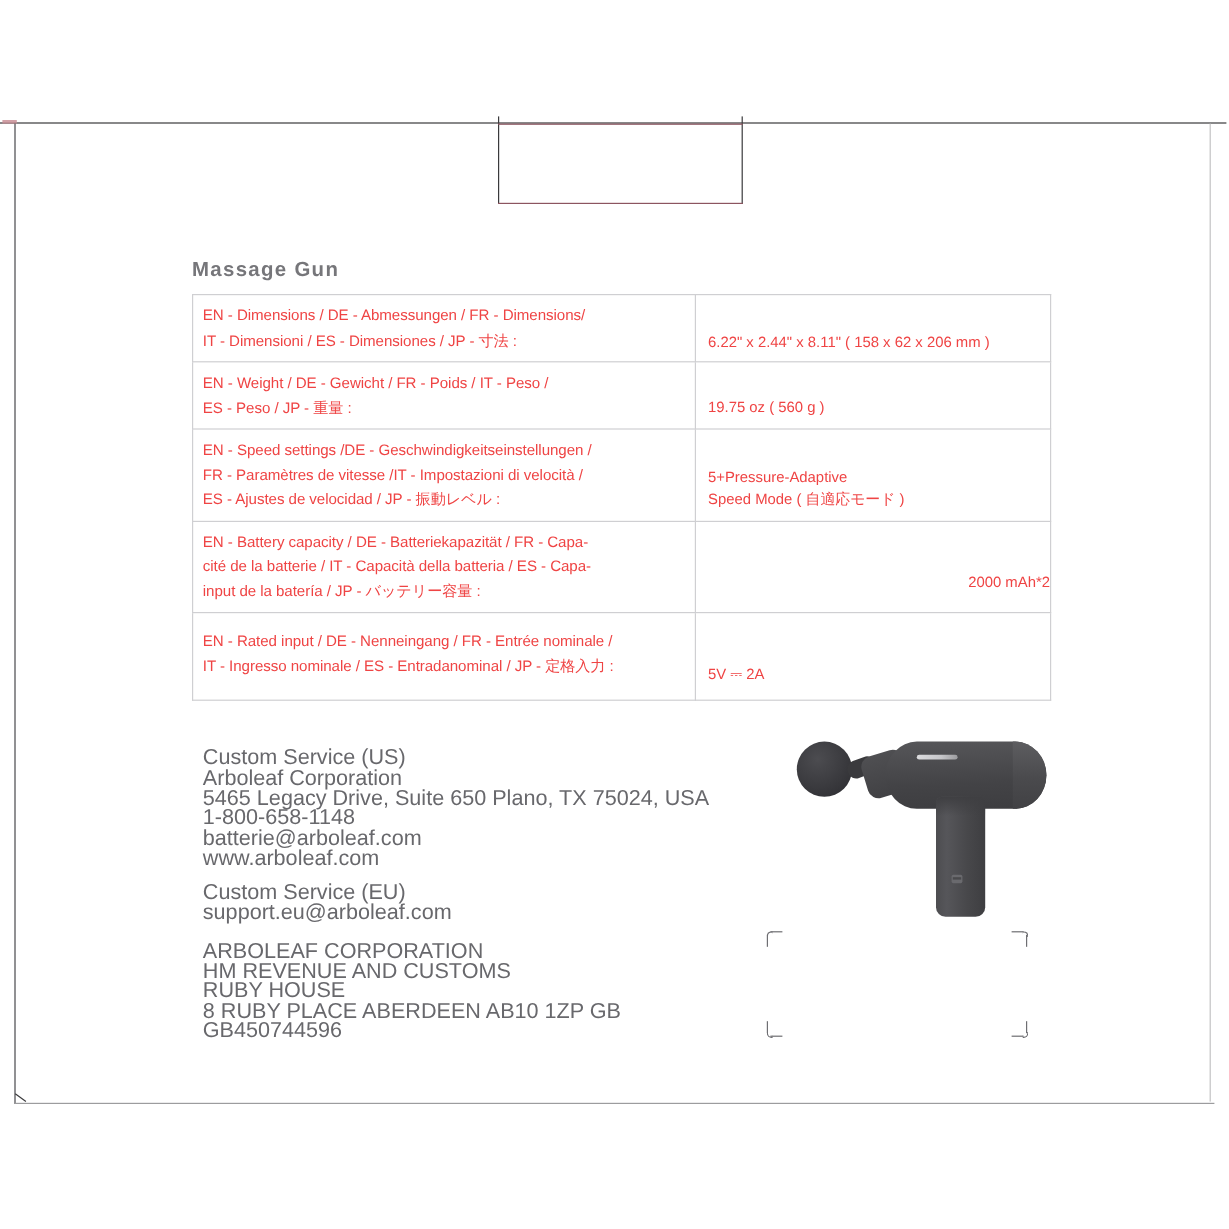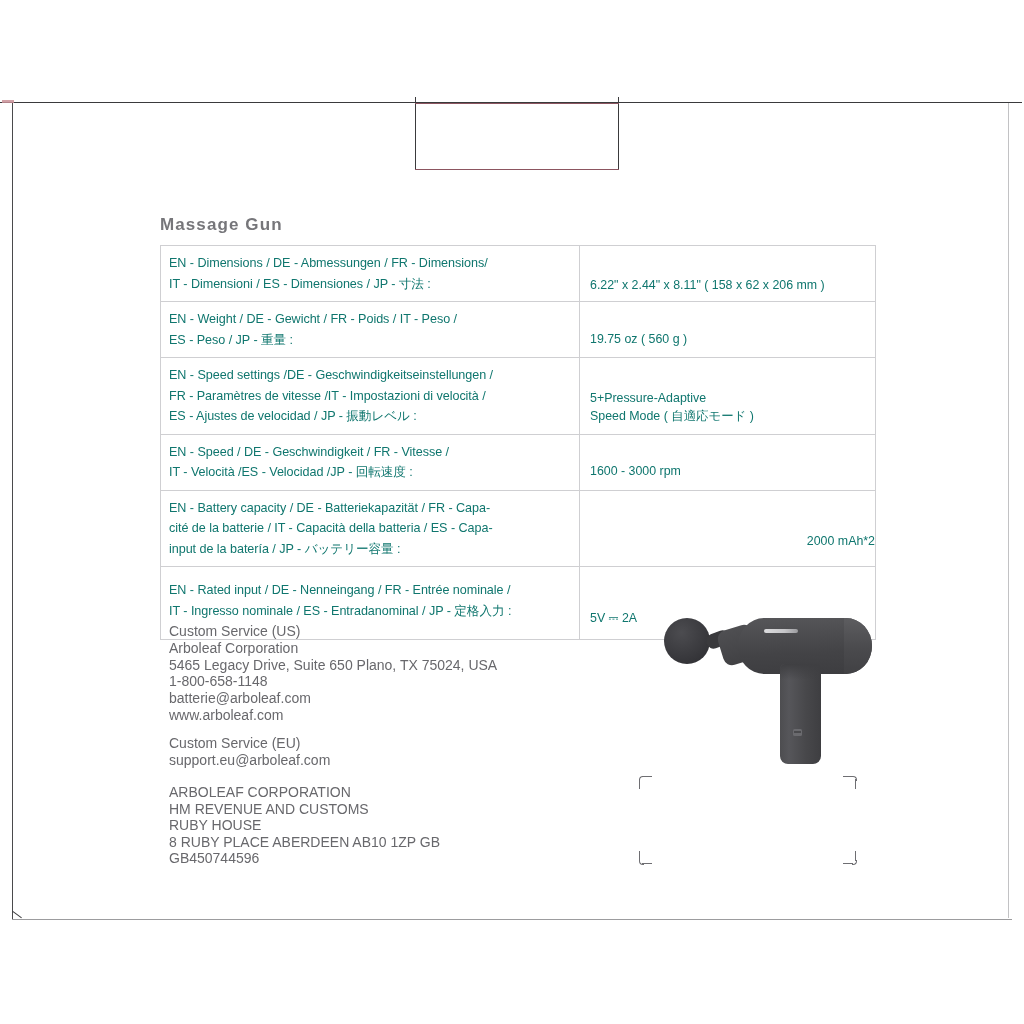--- a/index.html
+++ b/index.html
@@ -68,21 +68,21 @@
   .spec-table{
     position:absolute;left:160px;top:245px;width:697px;
     border:1px solid #cfcfd2;
     border-collapse:collapse;
     table-layout:fixed;
   }
   .spec-table td{
     border:1px solid #cfcfd2;
     padding:0;
     vertical-align:bottom;
-    color:#0f766e;
+    color:#ef4444;
   }
   .spec-table td.label{
     width:410px;
     padding:7px 0 7px 8px;
     vertical-align:top;
     font-size:12.6px;
     line-height:20.5px;
     letter-spacing:-0.05px;
   }
   .spec-table td.value{
@@ -105,21 +105,21 @@
   .spec-table tr.r-dim td.value{padding-bottom:7px;}
   .spec-table tr.r-weight td.value{padding-bottom:9px;}
   .spec-table tr.r-speed td.value{padding-bottom:9px;}
 
   .lbl-line{display:block;white-space:nowrap;}
   .val-line{display:block;white-space:nowrap;}
 
   
   .contact{
     position:absolute;left:169px;
-    font-size:14px;line-height:16.8px;color:#68686c;
+    font-size:18px;line-height:16.8px;color:#68686c;
   }
   #contact-us{top:623px;}
   #contact-eu{top:735px;}
   #contact-uk{top:784px;line-height:16.6px;}
   .contact span{display:block;white-space:nowrap;}
 
   
   #product-photo{
     position:absolute;left:648px;top:604px;width:210px;height:165px;
   }
@@ -243,29 +243,20 @@
           <span class="lbl-line">EN - Speed settings /DE - Geschwindigkeitseinstellungen /</span>
           <span class="lbl-line">FR - Paramètres de vitesse /IT -  Impostazioni di velocità /</span>
           <span class="lbl-line">ES - Ajustes de velocidad / JP - 振動レベル :</span>
         </td>
         <td class="value">
           <span class="val-line">5+Pressure-Adaptive</span>
           <span class="val-line">Speed Mode ( 自適応モード )</span>
         </td>
       </tr>
 
-      <tr class="r-speed">
-        <td class="label">
-          <span class="lbl-line">EN - Speed / DE - Geschwindigkeit / FR - Vitesse /</span>
-          <span class="lbl-line">IT - Velocità /ES - Velocidad /JP - 回転速度 :</span>
-        </td>
-        <td class="value">
-          <span class="val-line">1600 - 3000 rpm</span>
-        </td>
-      </tr>
 
       <tr class="r-batt">
         <td class="label">
           <span class="lbl-line">EN - Battery capacity / DE - Batteriekapazität / FR - Capa-</span>
           <span class="lbl-line">cité de la batterie / IT - Capacità della batteria / ES - Capa-</span>
           <span class="lbl-line">input de la batería / JP - バッテリー容量 :</span>
         </td>
         <td class="value">
           <span class="val-line">2000 mAh*2</span>
         </td>

